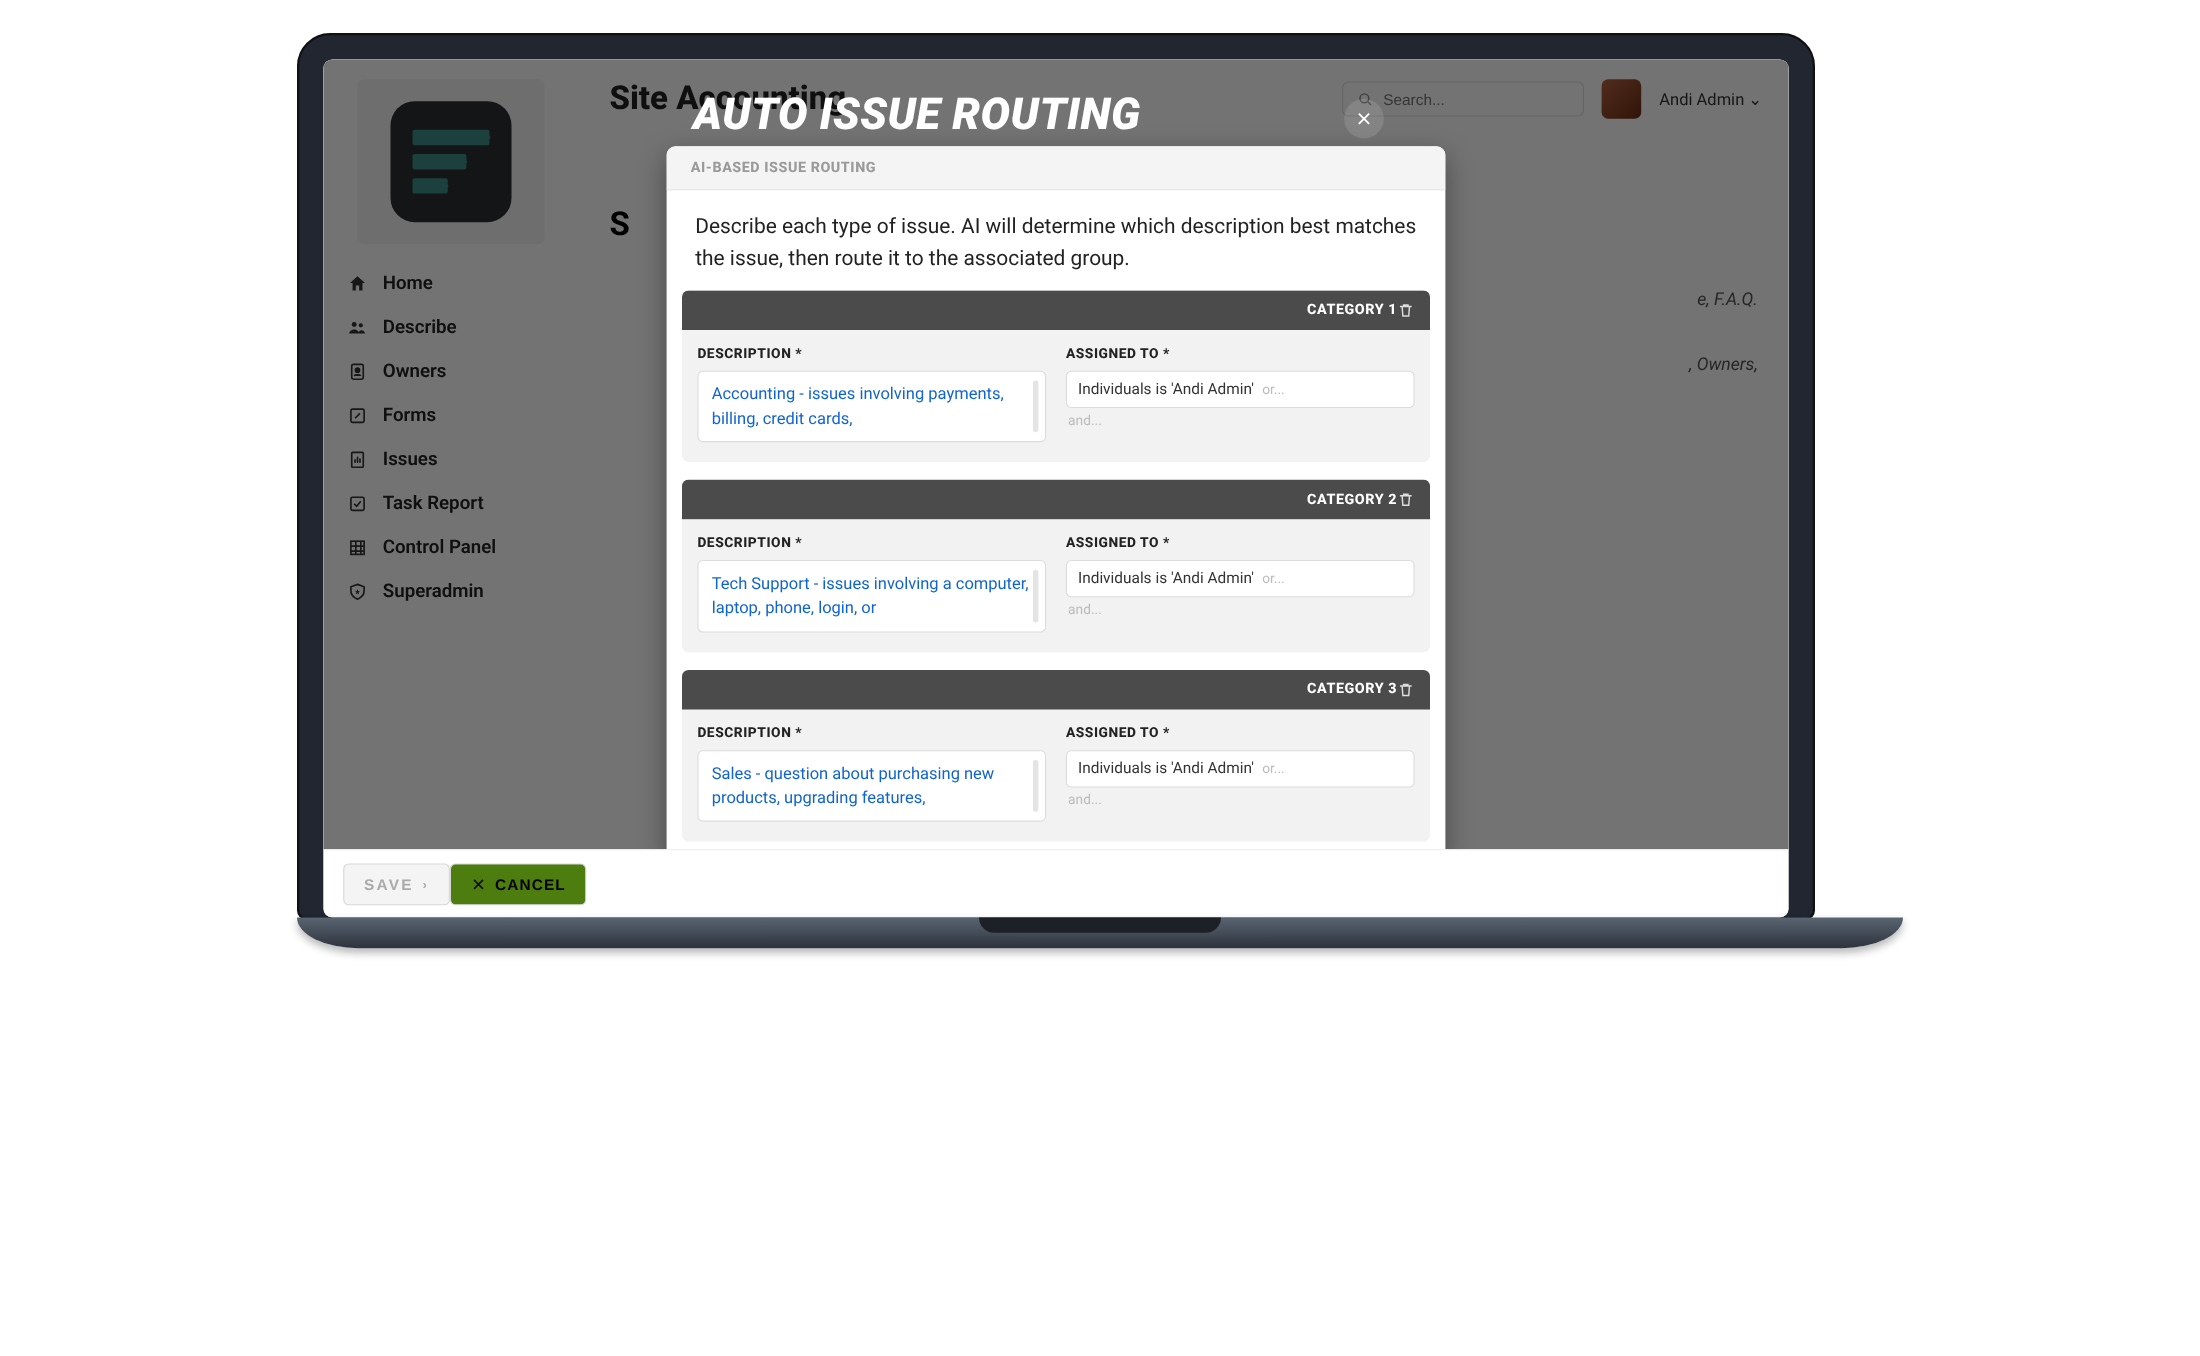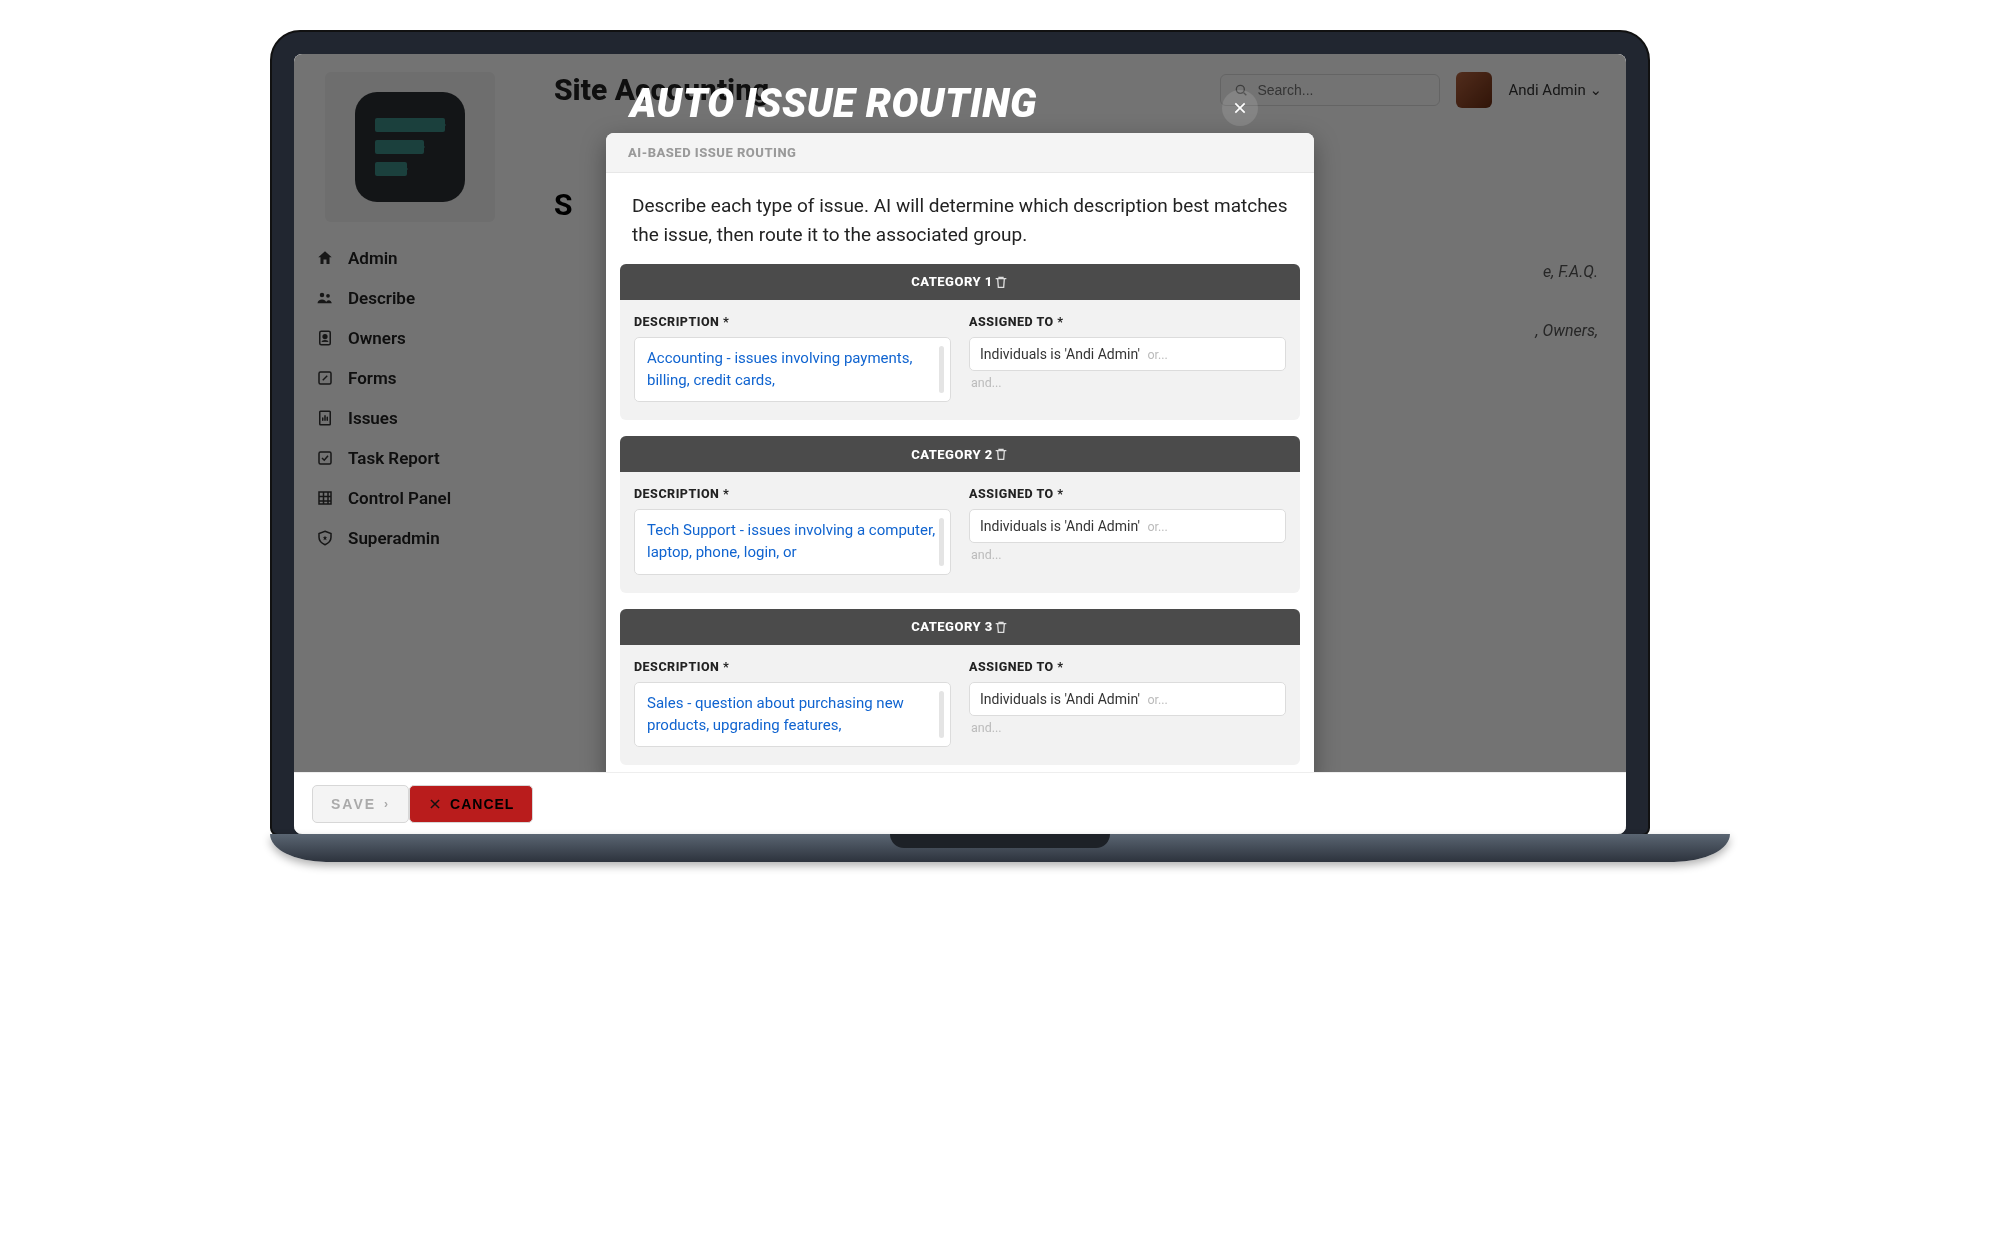--- a/index.html
+++ b/index.html
@@ -46,33 +46,33 @@
 
     .modal-zone{ position:absolute; left:0; right:0; top:26px; display:flex; flex-direction:column; align-items:center; }
     .modal-title{ color:#fff; font-weight:900; font-style:italic; font-size:40px; letter-spacing:.5px; margin-bottom:6px; text-align:left; width:660px;}
     .close-btn{ position:absolute; right:368px; top:10px; width:36px; height:36px; border-radius:50%; background:rgba(255,255,255,.12); color:#fff; display:flex; align-items:center; justify-content:center; cursor:pointer;}
 
     .modal-card{ width:708px; background:#fff; border-radius:8px; overflow:hidden; box-shadow:0 8px 24px rgba(0,0,0,.35);} 
     .card-head{ padding:12px 22px; background:#f4f4f4; border-bottom:1px solid #e7e7e7; color:#9a9a9a; font-size:13px; font-weight:800; letter-spacing:.5px;}
     .card-intro{ padding:18px 26px 14px; font-size:19px; color:#222; line-height:1.55;}
 
     .cat{ margin:0 14px 16px; border-radius:6px; overflow:hidden; background:#f2f2f2;}
-    .cat-head{ background:#4b4b4b; color:#fff; font-weight:800; font-size:13px; letter-spacing:.5px; padding:10px 14px; display:flex; align-items:center; justify-content:center;}
+    .cat-head{ background:#4b4b4b; color:#fff; font-weight:800; font-size:13px; letter-spacing:.5px; padding:10px 14px; display:flex; align-items:center; justify-content:flex-end;}
     .trash{ color:#ddd; cursor:pointer;}
     .cat-body{ display:grid; grid-template-columns:1fr 1fr; gap:18px; padding:14px 14px 18px;}
     .field-label{ font-size:12.5px; font-weight:800; color:#222; letter-spacing:.5px; margin-bottom:8px;}
     .desc-box{ background:#fff; border:1px solid #dcdcdc; border-radius:5px; padding:10px 12px; font-size:15px; color:#1064d0; line-height:1.45; min-height:54px; position:relative;}
     .desc-box::after{ content:""; position:absolute; right:6px; top:8px; bottom:8px; width:5px; background:#e4e4e4; border-radius:3px;}
     .assign-box{ background:#fff; border:1px solid #dcdcdc; border-radius:5px; padding:8px 10px; font-size:14px; color:#333;}
     .assign-box .or{ color:#bbb; font-size:12.5px; margin-left:4px;}
     .assign-and{ color:#bbb; font-size:12.5px; margin-top:4px; padding-left:2px;}
 
     
     .bottombar{ position:absolute; left:0; right:0; bottom:0; height:62px; background:#fff; border-top:1px solid #eee; display:flex; align-items:center; padding:0 18px;}
-    .btn{ display:inline-flex; align-items:center; gap:8px; border:1px solid #d7d7d7; border-radius:5px; padding:10px 18px; font-size:14px; font-weight:700; letter-spacing:1px; background:#b91c1c; cursor:pointer;}
+    .btn{ display:inline-flex; align-items:center; gap:8px; border:1px solid #d7d7d7; border-radius:5px; padding:10px 18px; font-size:14px; font-weight:700; letter-spacing:1px; background:#4d7c0f; cursor:pointer;}
     .btn.save{ background:#f4f4f4; color:#aaa; letter-spacing:2px;}
     .chev{ font-size:12px; }
 
     svg{display:block;}
   </style>
 </head>
 <body>
 
 <div class="device-wrap">
   <div>
@@ -89,21 +89,21 @@
                 <span class="logo-bar" style="width:45%"></span>
               </div>
             </div>
 
             <div class="nav-item">
               <span class="nic">
                 <svg width="18" height="18" viewBox="0 0 24 24" fill="currentColor">
                     <path d="M12 3l9 8h-3v9h-4v-6H10v6H6v-9H3z"></path>
                   </svg>
               </span>
-              <span>Admin</span>
+              <span>Home</span>
             </div>
             <div class="nav-item">
               <span class="nic">
                 <svg width="18" height="18" viewBox="0 0 24 24" fill="currentColor">
                     <circle cx="8" cy="8" r="3"></circle>
                     <circle cx="16" cy="9" r="2.5"></circle>
                     <path d="M2 19c0-3 3-5 6-5s6 2 6 5zM13 19c0-2 2-4 4-4s4 2 4 4z"></path>
                   </svg>
               </span>
               <span>Describe</span>

